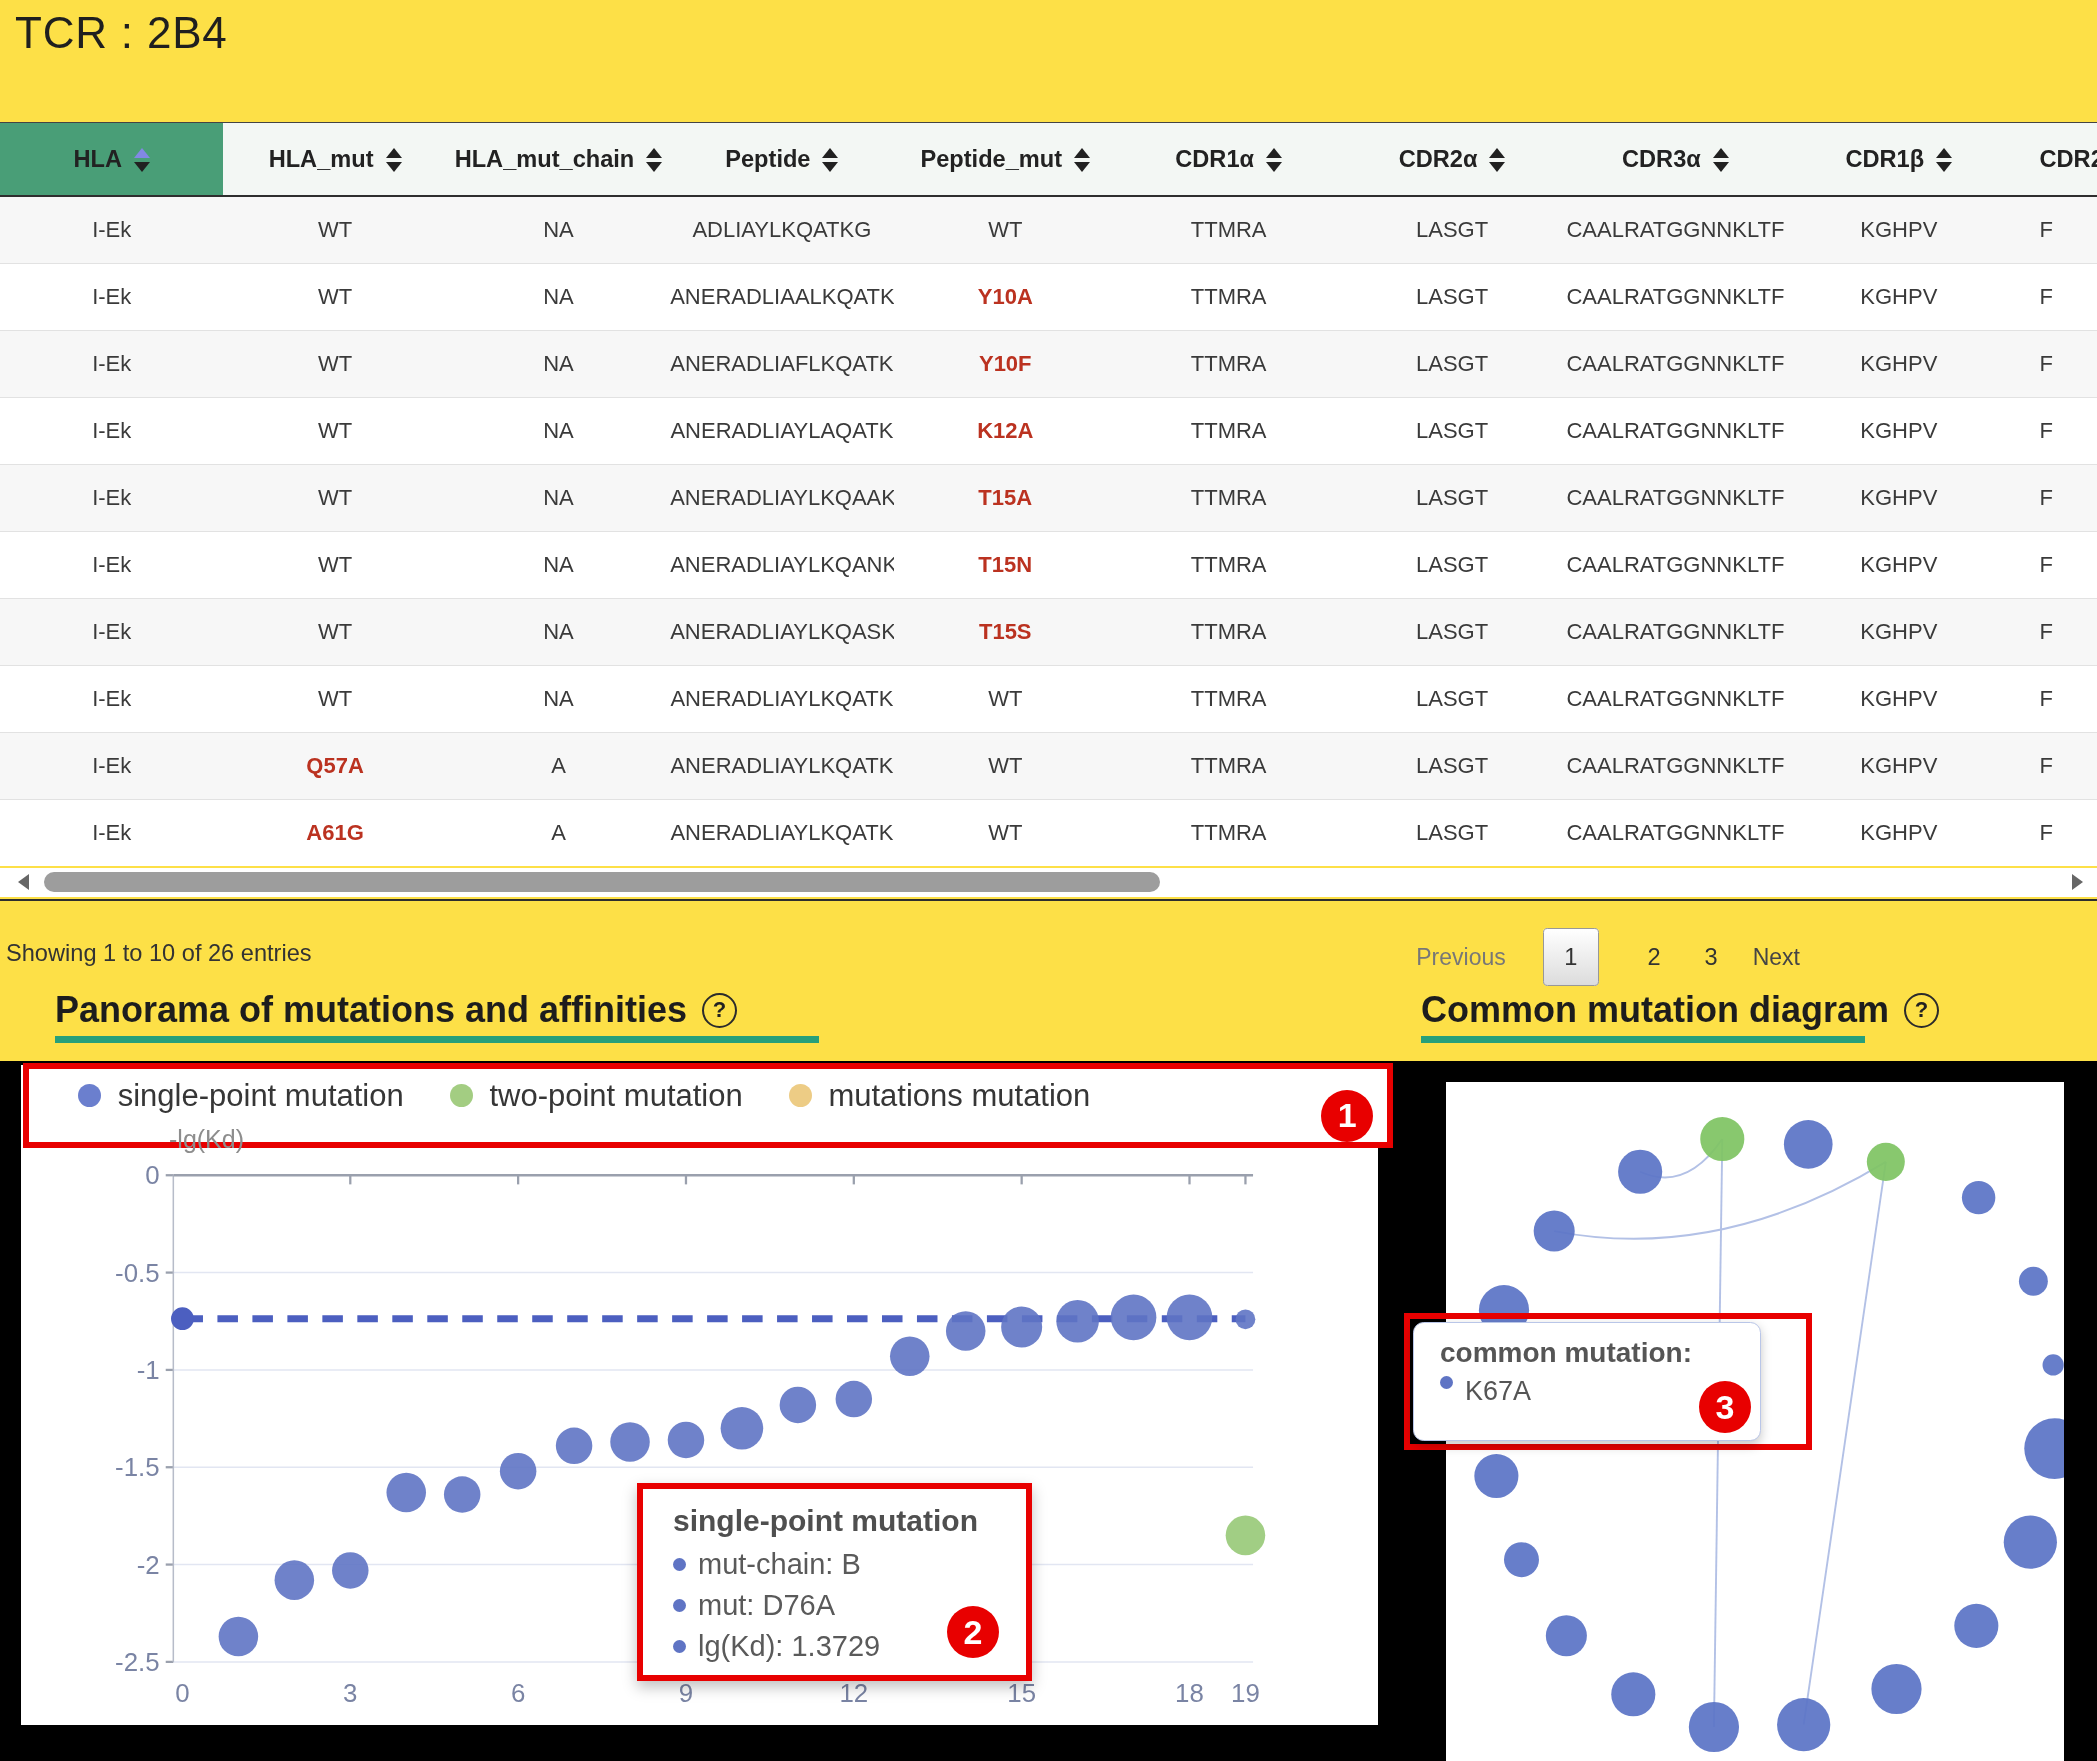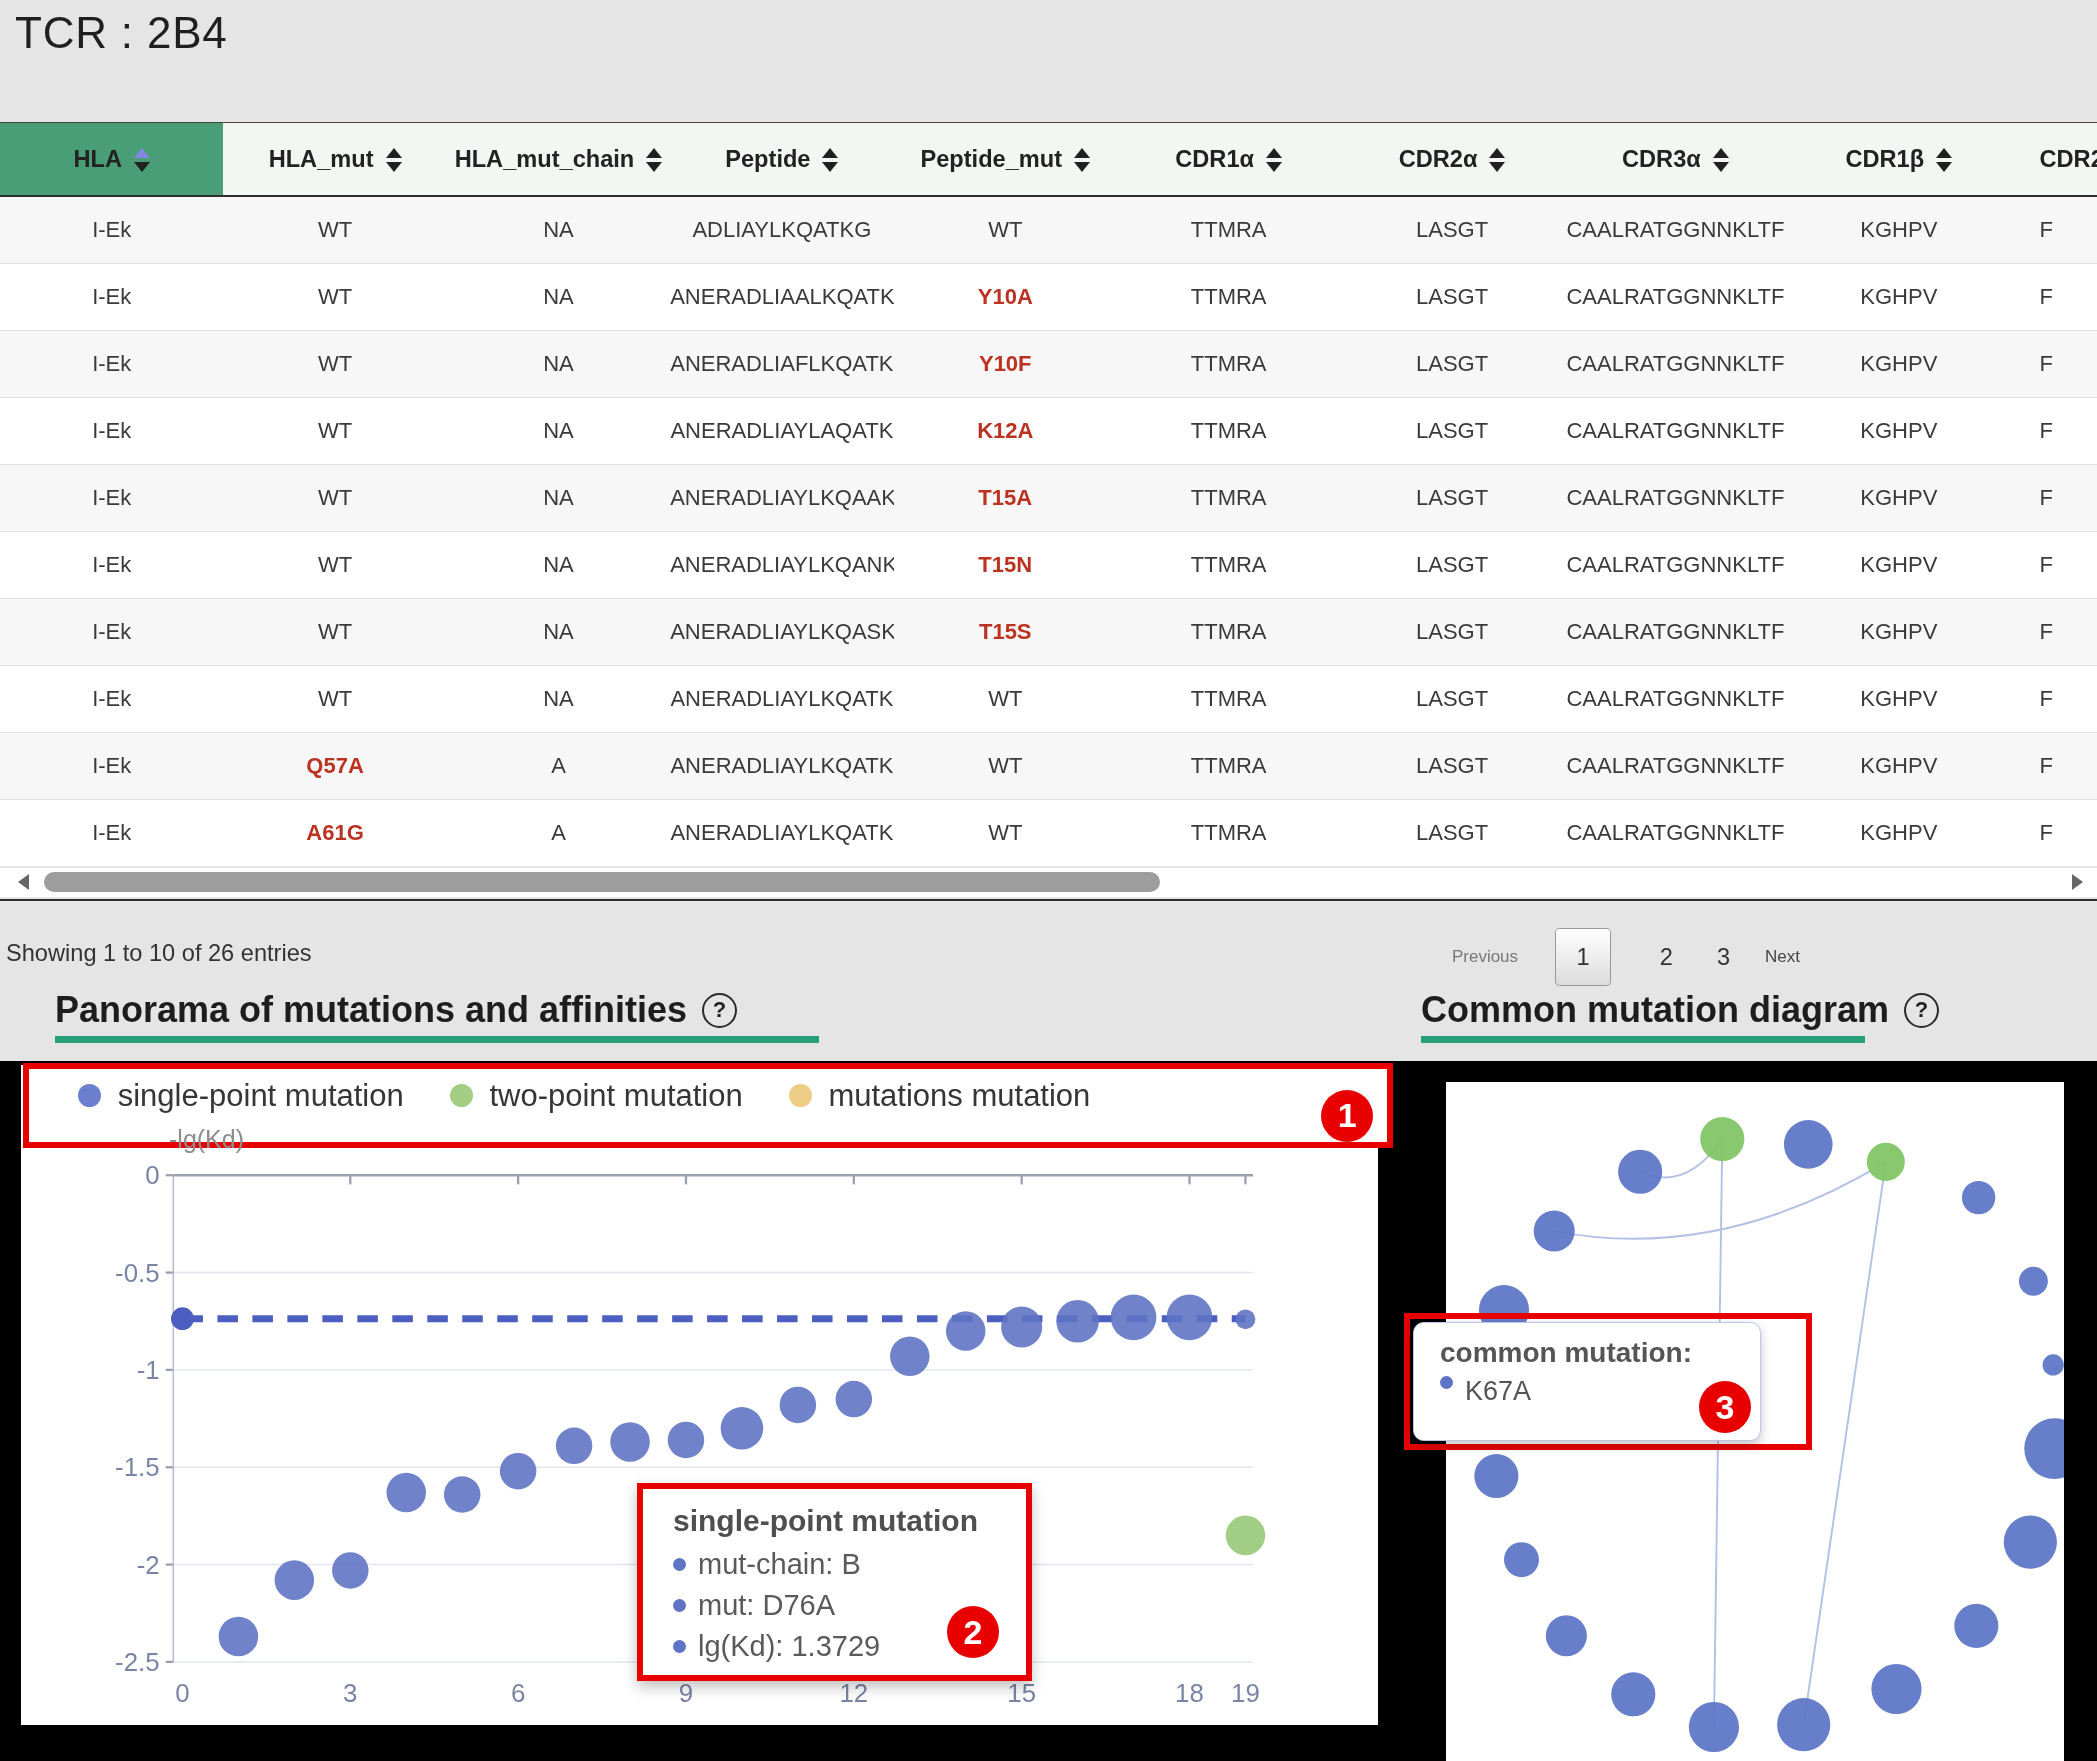--- a/index.html
+++ b/index.html
@@ -2,21 +2,21 @@
 <html style="font-size:12px"><head>
 <meta charset="utf-8">
 <style>
   :root{
     --hdr-green:#499e77; --accent:#27a07a; --mutred:#bb3220; --annred:#e80000;
     --ptblue:#5f74c4; --ptgreen:#9ccb7d; --dash:#4c5fc0;
     --nodeblue:#5b74c6; --nodegreen:#7fc463; --edge:#b3c1e6;
   }
   *{box-sizing:border-box;margin:0;padding:0}
   body{font-family:"Liberation Sans",sans-serif;background:#fff}
-  .page{position:relative;width:2097px;height:1761px;background:#e5e5e5;overflow:hidden}
+  .page{position:relative;width:2097px;height:1761px;background:#fde047;overflow:hidden}
 
   .page-title{position:absolute;left:15px;top:7.6px;font-size:44px;font-weight:400;color:#1f1f1f;letter-spacing:0.8px}
 
   
   .table-wrap{position:absolute;left:0;top:122px;width:2097px;height:747px;overflow:hidden;border-top:1.5px solid #444}
   table{border-collapse:collapse;table-layout:fixed;width:2234px}
   th{height:73px;background:#f3f7f4;font-size:23.6px;font-weight:bold;color:#222;text-align:center;border-bottom:2.3px solid #2e2e2e;white-space:nowrap}
   th.active{background:var(--hdr-green)}
   td{height:67px;font-size:22px;color:#3a3a3a;text-align:center;white-space:nowrap;overflow:hidden}
   tbody tr:nth-child(odd) td{background:#f7f7f7}
@@ -35,21 +35,21 @@
   .hthumb{position:absolute;left:44px;top:3.8px;width:1116px;height:20.5px;border-radius:10.6px;background:#9d9d9d}
   .harrow{position:absolute;top:6px;width:0;height:0}
   .harrow.left{left:18px;border-top:8.4px solid transparent;border-bottom:8.4px solid transparent;border-right:11.4px solid #666}
   .harrow.right{left:2072px;border-top:8.4px solid transparent;border-bottom:8.4px solid transparent;border-left:11.4px solid #666}
   .table-bottom-line{position:absolute;left:0;top:899px;width:2097px;height:2.3px;background:#2e2e2e}
 
   
   .table-footer{position:absolute;left:0;top:919px;width:1812px;height:76px}
   .entries-info{position:absolute;left:6px;top:21px;font-size:23.6px;color:#333}
   .pagination{position:absolute;right:12px;top:0;height:76px;display:flex;align-items:center}
-  .pg-prev,.pg-next{font-size:17px;color:#777;cursor:pointer}
+  .pg-prev,.pg-next{font-size:23px;color:#777;cursor:pointer}
   .pg-next{color:#454545}
   .pg-num{font-size:23.6px;color:#333;margin-left:44px;cursor:pointer}
   .pg-current{margin-left:37px;margin-right:4.6px;font-size:23.6px;color:#333;border:0.8px solid #989898;border-radius:4.6px;padding:15px 20.5px;background:linear-gradient(#ffffff,#dcdcdc);cursor:pointer}
   .pg-next{margin-left:35px}
 
   
   .titles-row{position:absolute;left:0;top:989px;width:1849px;height:72px}
   .sec-title{position:absolute;display:flex;flex-direction:column}
   .sec-title .line1{display:flex;align-items:center}
   .sec-title h2{font-size:36px;font-weight:bold;color:#1d1d1d;white-space:nowrap}

